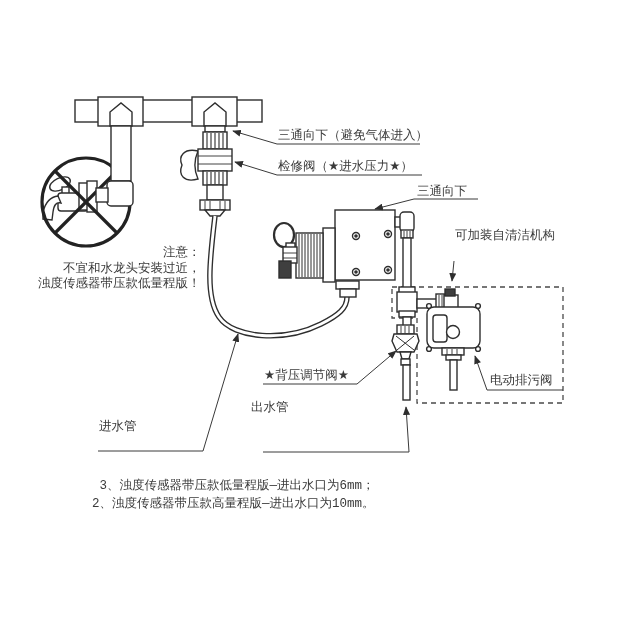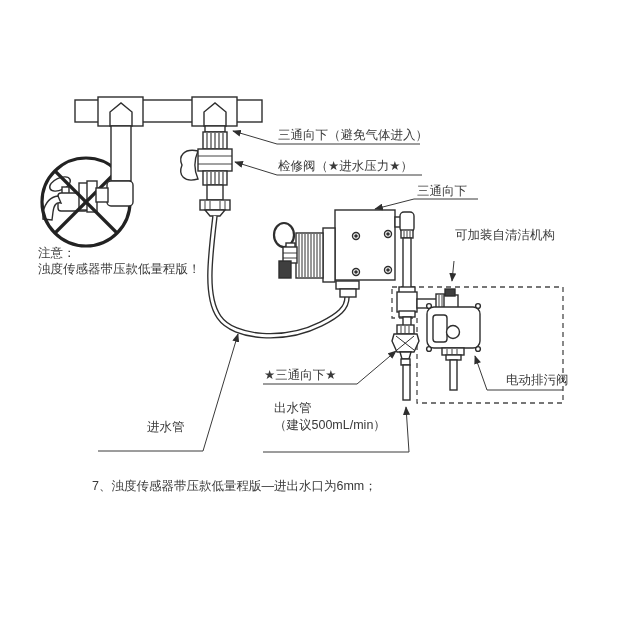--- a/index.html
+++ b/index.html
@@ -1,25 +1,25 @@
 <!DOCTYPE html>
 <html><head>
 <meta charset="utf-8">
 <style>
   html,body{margin:0;padding:0;background:#fff;}
   #stage{
     position:relative;width:624px;height:624px;background:#ffffff;
     font-family:"Liberation Sans","DejaVu Sans",sans-serif;
-    color:#333;overflow:hidden;
+    color:#333;overflow:hidden;text-align:right;
   }
   #art{position:absolute;left:0;top:0;}
   .lbl{position:absolute;font-size:12.5px;line-height:15px;white-space:nowrap;color:#3a3a3a;}
-  .lbl.block div{white-space:nowrap;}
+  .lbl.block div{white-space:nowrap;font-family:Liberation Mono, monospace;}
   .notice{line-height:15.5px;}
-  .inlet{line-height:16px;margin-left:48px;}
+  .inlet{line-height:16px;}
   .outlet{line-height:17px;}
   .notes{line-height:17.5px;}
 </style>
 </head>
 <body>
 
 <div id="stage">
 
   <svg id="art" width="624" height="624" viewBox="0 0 624 624">
     <defs>
@@ -152,34 +152,35 @@
       <path d="M563,390 H487 L475,356" marker-end="url(#arr)"></path>
       <path d="M98,451 H203 L238,334" marker-end="url(#arr)"></path>
       <path d="M263,452 H409 L406,407" marker-end="url(#arr)"></path>
     </g>
   </svg>
 
   <div class="lbl" style="left:278px;top:128px">三通向下（避免气体进入）</div>
   <div class="lbl" style="left:278px;top:159px">检修阀（★进水压力★）</div>
   <div class="lbl" style="left:417px;top:184px">三通向下</div>
   <div class="lbl" style="left:455px;top:228px">可加装自清洁机构</div>
-  <div class="lbl" style="left:264px;top:368px">★三通向下★</div>
-  <div class="lbl" style="left:506px;top:373px">电动排污阀</div>
+  <div class="lbl" style="left:264px;top:368px">★背压调节阀★</div>
+  <div class="lbl" style="left:490px;top:373px">电动排污阀</div>
 
   <div class="lbl block notice" style="left:38px;top:246px">
     <div>注意：</div>
+    <div>不宜和水龙头安装过近，</div>
     <div>浊度传感器带压款低量程版！</div>
   </div>
 
   <div class="lbl block inlet" style="left:99px;top:419px">
     <div>进水管</div>
   </div>
 
-  <div class="lbl block outlet" style="left:274px;top:400px">
+  <div class="lbl block outlet" style="left:251px;top:400px">
     <div>出水管</div>
-    <div>（建议500mL/min）</div>
   </div>
 
   <div class="lbl block notes" style="left:92px;top:478px">
-    <div>7、浊度传感器带压款低量程版—进出水口为6mm；</div>
+    <div>3、浊度传感器带压款低量程版—进出水口为6mm；</div>
+    <div>2、浊度传感器带压款高量程版—进出水口为10mm。</div>
   </div>
 
 </div>
 
 </body></html>

